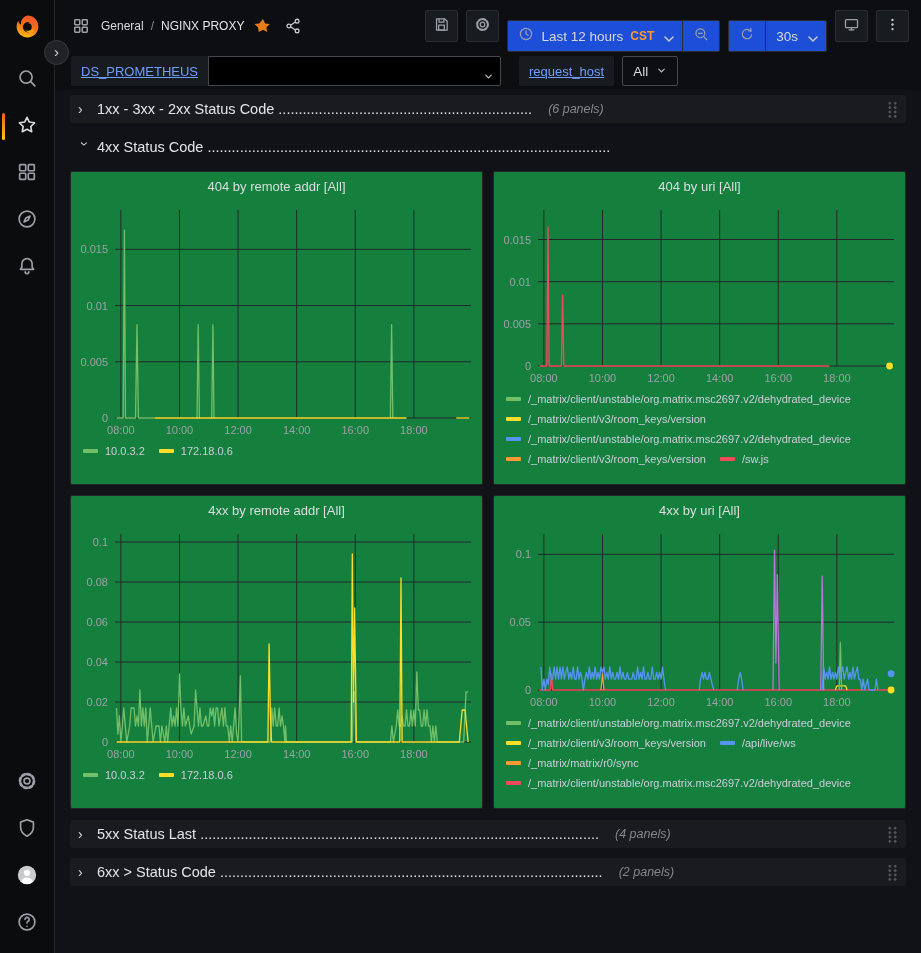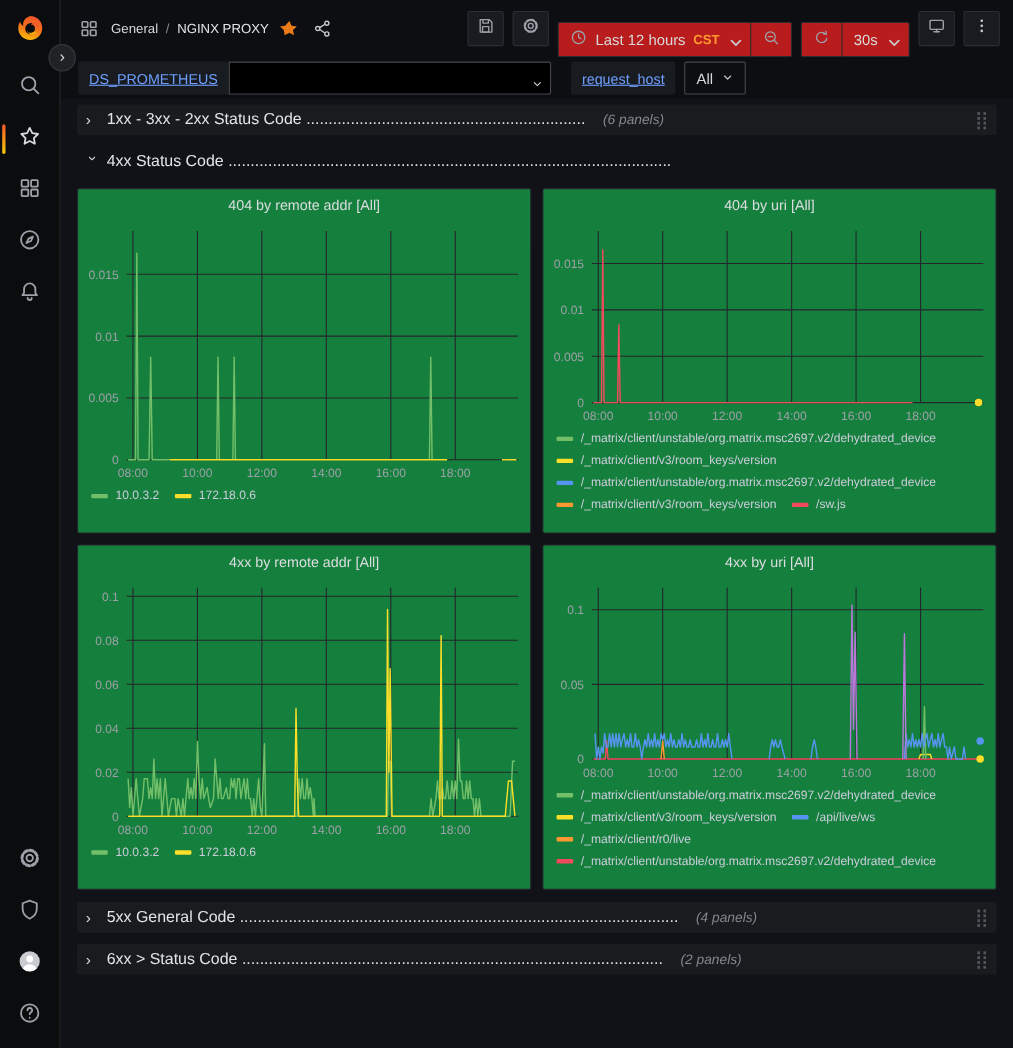--- a/index.html
+++ b/index.html
@@ -31,21 +31,21 @@
   .crumb-section { color:#d8d9da; cursor:pointer; }
   .crumb-sep { color:#85878d; margin:0 7px; }
   .crumb-title { color:#e3e4e8; cursor:pointer; }
   .title-star { width:18px; height:18px; margin-left:10px; cursor:pointer; }
   .title-share { width:18px; height:18px; margin-left:12px; cursor:pointer; }
 
   .tb-right { margin-left:auto; display:flex; align-items:center; gap:8px; }
   .tb-btn { height:32px; min-width:32px; background:#181b1f; border:1px solid #2c2d33; border-radius:2px;
     display:flex; align-items:center; justify-content:center; padding:0 7px; cursor:pointer; color:#d0d2d6; }
   .tb-btn svg { width:17px; height:17px; }
-  .tb-group { display:flex; align-items:stretch; height:32px; background:#b91c1c; border:1px solid #2c2d33; border-radius:2px;margin-top:20px; }
+  .tb-group { display:flex; align-items:stretch; height:32px; background:#1d4ed8; border:1px solid #2c2d33; border-radius:2px;margin-top:20px; }
   .tb-seg { display:flex; align-items:center; gap:7px; padding:0 10px; cursor:pointer; }
   .tb-seg + .tb-seg { border-left:1px solid #2c2d33; }
   .tb-seg svg { width:16px; height:16px; }
   .time-label { font-size:13.5px; color:#d8d9da; }
   .tz { font-size:12px; font-weight:700; color:#ff9830; }
   .chev { width:11px; height:11px; }
   .refresh-val { font-size:13.5px; color:#d8d9da; }
 
   .submenu { height:38px; background:#0d0e12; display:flex; align-items:center; gap:0; padding:0 16px; }
   .var-label { height:30px; display:flex; align-items:center; padding:0 10px; background:#181b1f;
@@ -471,33 +471,33 @@
               <span class="legend-item">
                 <span class="swatch" style="background: rgb(250, 222, 42);"></span>
                 <span>/_matrix/client/v3/room_keys/version</span>
               </span>
               <span class="legend-item">
                 <span class="swatch" style="background: rgb(87, 148, 242);"></span>
                 <span>/api/live/ws</span>
               </span>
               <span class="legend-item">
                 <span class="swatch" style="background: rgb(255, 152, 48);"></span>
-                <span>/_matrix/client/r0/live</span>
+                <span>/_matrix/matrix/r0/sync</span>
               </span>
               <span class="legend-item">
                 <span class="swatch" style="background: rgb(242, 73, 92);"></span>
                 <span>/_matrix/client/unstable/org.matrix.msc2697.v2/dehydrated_device</span>
               </span>
             </div>
           </div>
         </div>
       <div id="rows-bottom">
           <div class="row-header collapsed">
             <span class="row-chev">›</span>
-            <span class="row-title">5xx General Code ...................................................................................................</span>
+            <span class="row-title">5xx Status Last ...................................................................................................</span>
             <span class="row-count">(4 panels)</span>
             <span class="row-grip"></span>
           </div>
           <div class="row-header collapsed">
             <span class="row-chev">›</span>
             <span class="row-title">6xx &gt; Status Code ...............................................................................................</span>
             <span class="row-count">(2 panels)</span>
             <span class="row-grip"></span>
           </div>
         </div>

